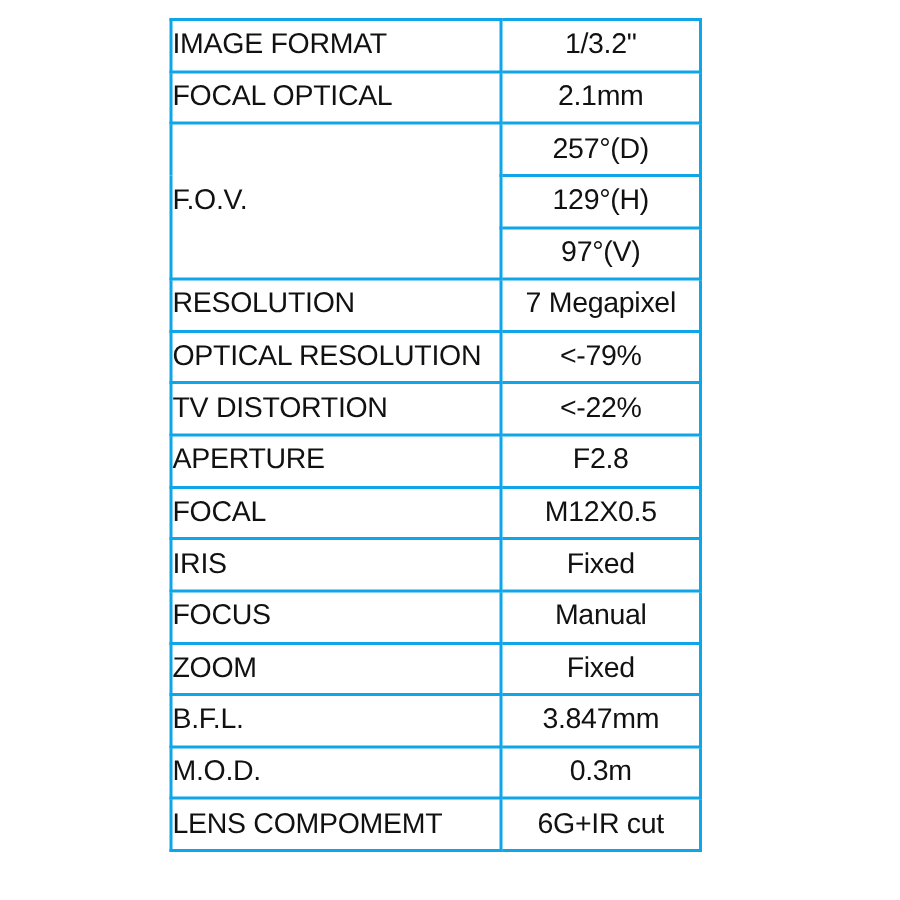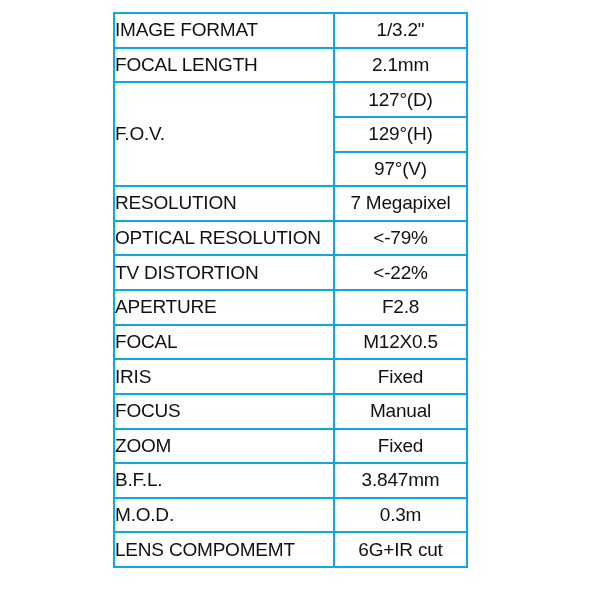--- a/index.html
+++ b/index.html
@@ -52,26 +52,26 @@
     <colgroup>
       <col class="c-label">
       <col class="c-value">
     </colgroup>
     <tbody>
         <tr>
           <td class="label-cell" rowspan="1">IMAGE FORMAT</td>
           <td class="value-cell">1/3.2"</td>
         </tr>
         <tr>
-          <td class="label-cell" rowspan="1">FOCAL LENGTH</td>
+          <td class="label-cell" rowspan="1">FOCAL OPTICAL</td>
           <td class="value-cell">2.1mm</td>
         </tr>
         <tr>
           <td class="label-cell" rowspan="3">F.O.V.</td>
-          <td class="value-cell">127°(D)</td>
+          <td class="value-cell">257°(D)</td>
         </tr>
         <tr>
           <td class="value-cell">129°(H)</td>
         </tr>
         <tr>
           <td class="value-cell">97°(V)</td>
         </tr>
         <tr>
           <td class="label-cell" rowspan="1">RESOLUTION</td>
           <td class="value-cell">7 Megapixel</td>

